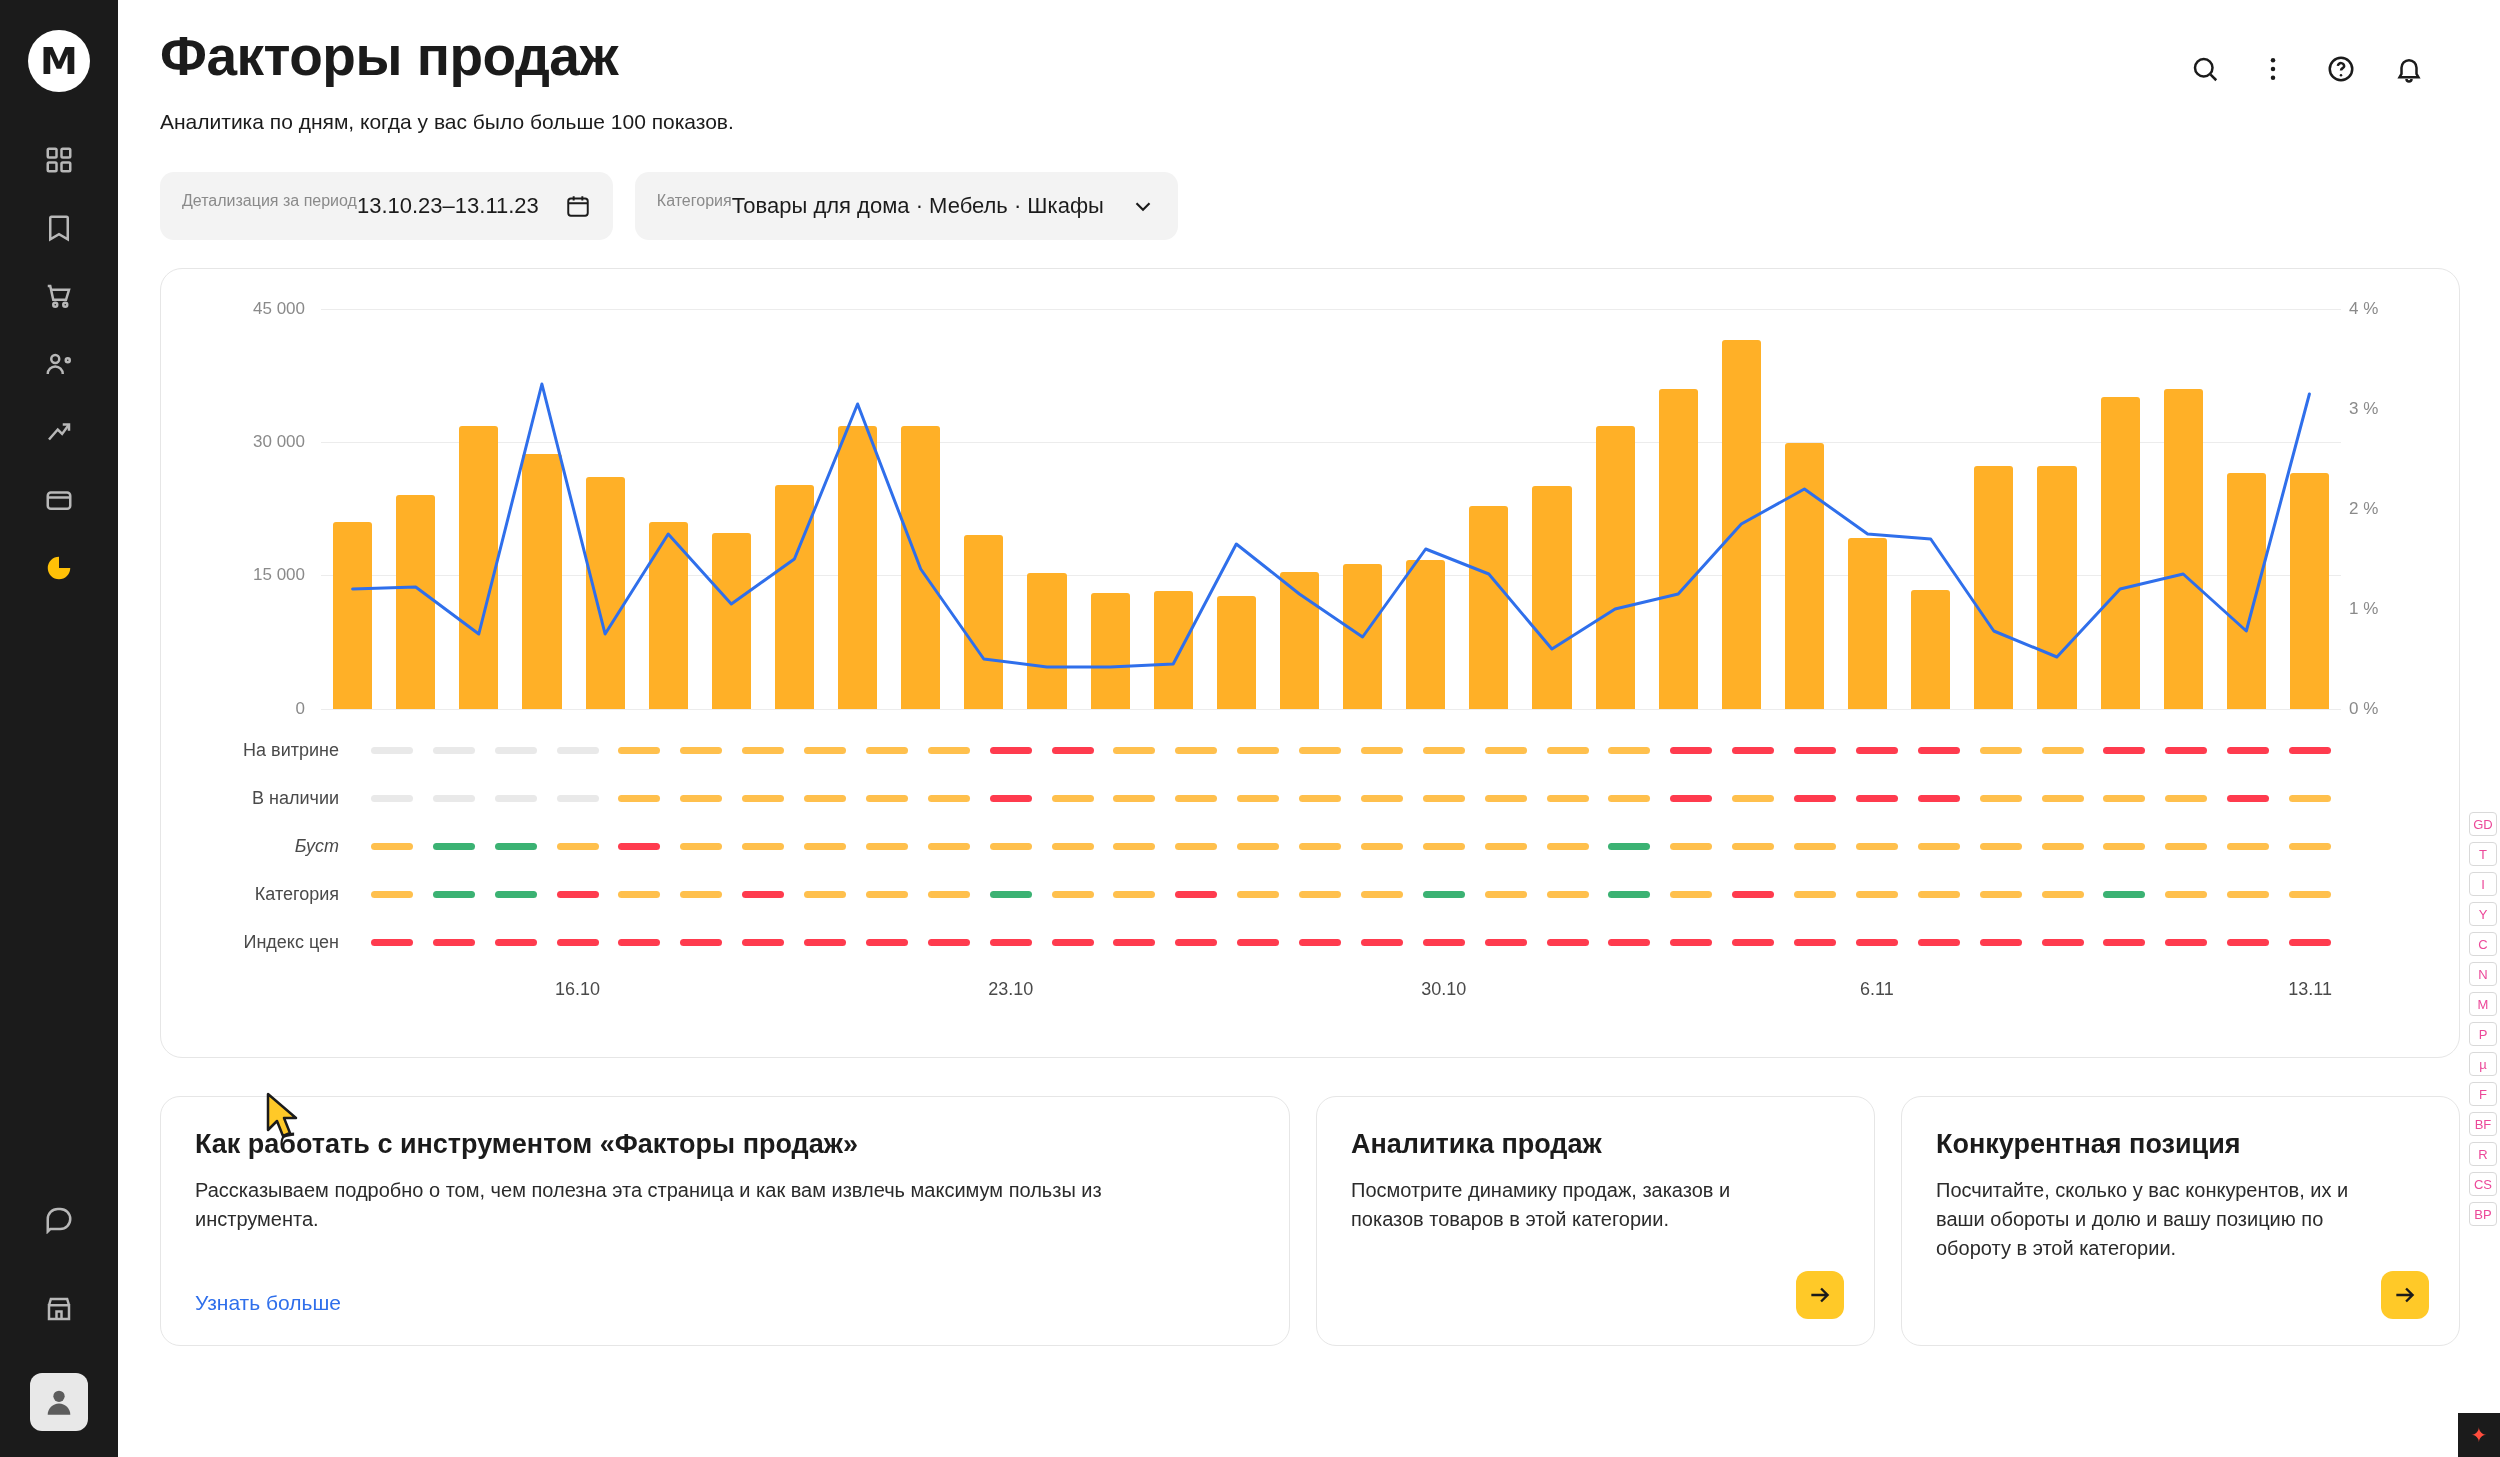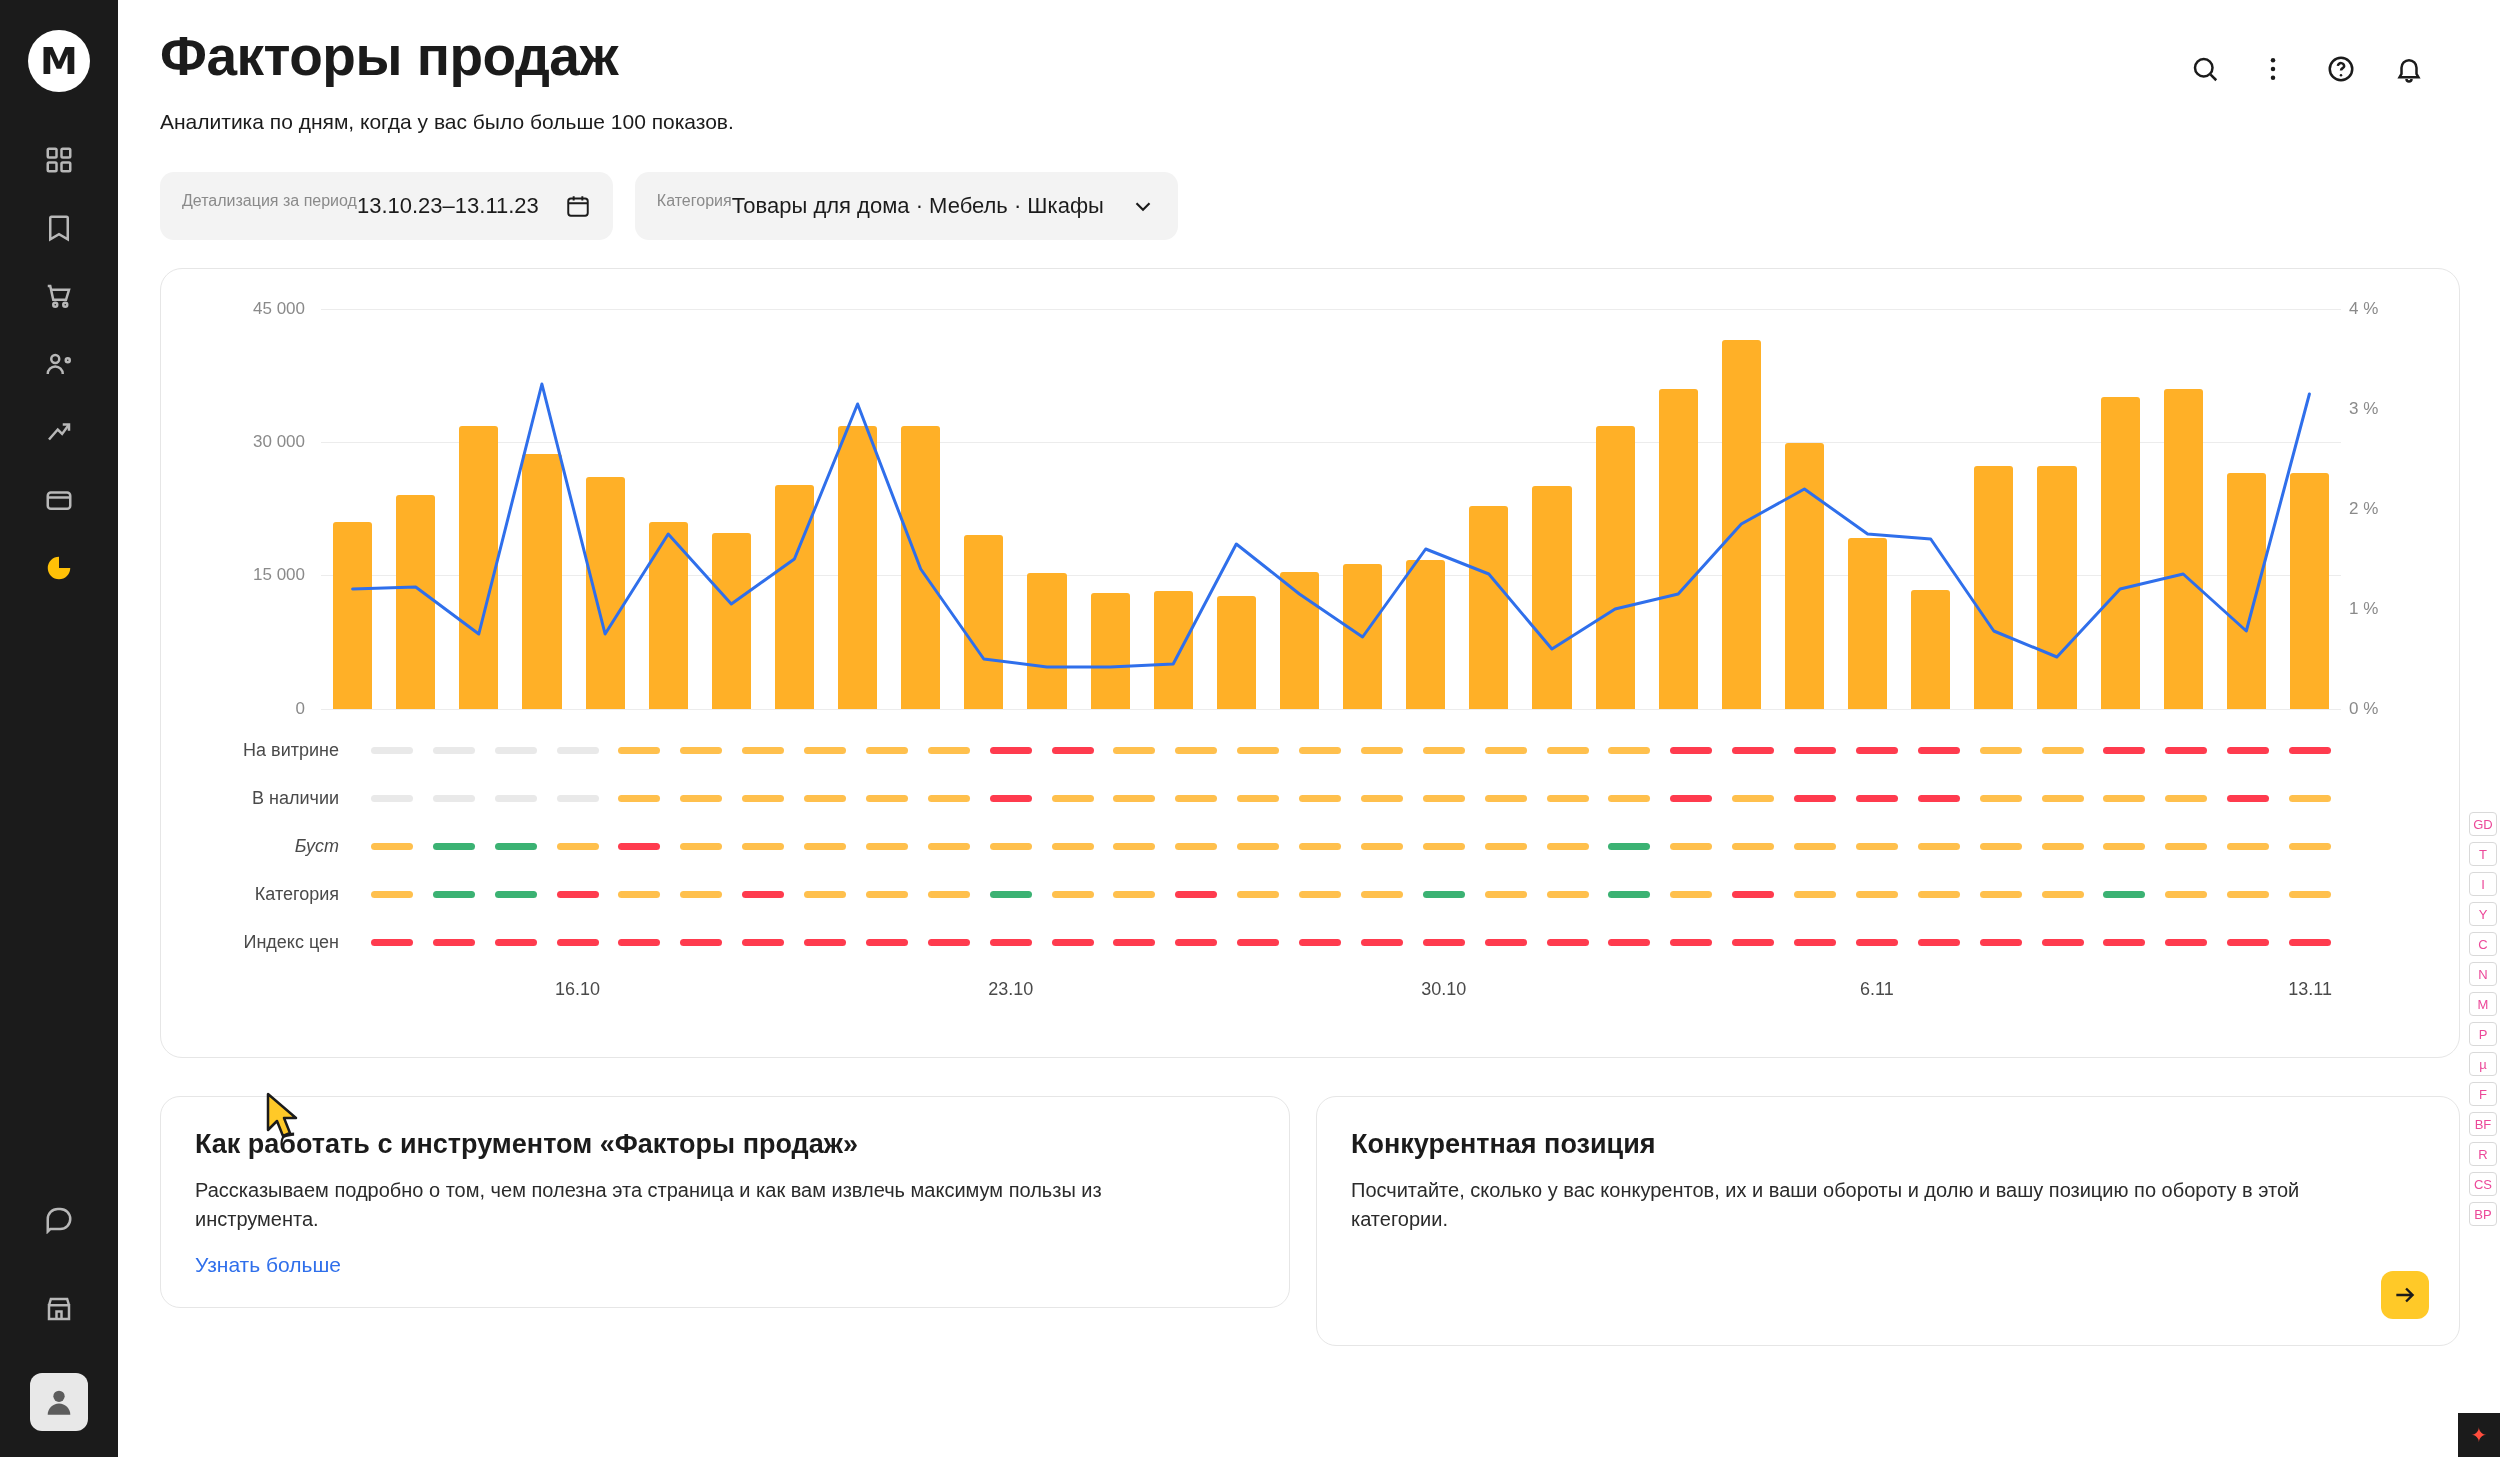--- a/index.html
+++ b/index.html
@@ -105,21 +105,21 @@
 
   .xaxis { display: flex; margin-top: 12px; margin-left: 160px; margin-right: 70px; position: relative; height: 34px; }
   .xtick { position: absolute; transform: translateX(-50%); font-size: 18px; color: #4a4a4a; }
 
   
   .cards { display: flex; gap: 26px; margin-top: 38px; }
   .card {
     border: 1px solid #e6e6e6; border-radius: 20px; background: #fff;
     padding: 32px 34px 30px 34px; position: relative;
   }
-  .card.wide { flex: 0 0 1130px; height: 212px; }
+  .card.wide { flex: 0 0 1130px; height: 250px; }
   .card.small { flex: 1 1 0; height: 250px; }
   .card h3 { font-size: 27px; font-weight: 700; color: #1b1b1b; margin-bottom: 16px; }
   .card p { font-size: 20px; color: #2b2b2b; line-height: 1.45; max-width: 92%; }
   .card a.link { position: absolute; left: 34px; bottom: 30px; font-size: 21px; color: #2f6feb; text-decoration: none; }
   .card .fab {
     position: absolute; right: 30px; bottom: 26px;
     width: 48px; height: 48px; border-radius: 12px; background: #ffc928;
     display: flex; align-items: center; justify-content: center; cursor: pointer;
   }
 
@@ -913,20 +913,29 @@
         </div>
     </div>
 
     <div class="cards">
       <div class="card wide">
         <h3>Как работать с инструментом «Факторы продаж»</h3>
         <p>Рассказываем подробно о том, чем полезна эта страница и как вам извлечь максимум пользы из инструмента.</p>
         <a class="link" href="#">Узнать больше</a>
       </div>
       <div class="card small">
+        <h3>Аналитика продаж</h3>
+        <p>Посмотрите динамику продаж, заказов и показов товаров в этой категории.</p>
+        <span class="fab">
+          <svg width="26" height="26" viewBox="0 0 24 24" fill="none" stroke="#1b1b1b" stroke-width="2.2">
+            <path d="M4 12h15M13 6l6 6-6 6"></path>
+          </svg>
+        </span>
+      </div>
+      <div class="card small">
         <h3>Конкурентная позиция</h3>
         <p>Посчитайте, сколько у вас конкурентов, их и ваши обороты и долю и вашу позицию по обороту в этой категории.</p>
         <span class="fab">
           <svg width="26" height="26" viewBox="0 0 24 24" fill="none" stroke="#1b1b1b" stroke-width="2.2">
             <path d="M4 12h15M13 6l6 6-6 6"></path>
           </svg>
         </span>
       </div>
     </div>
 

